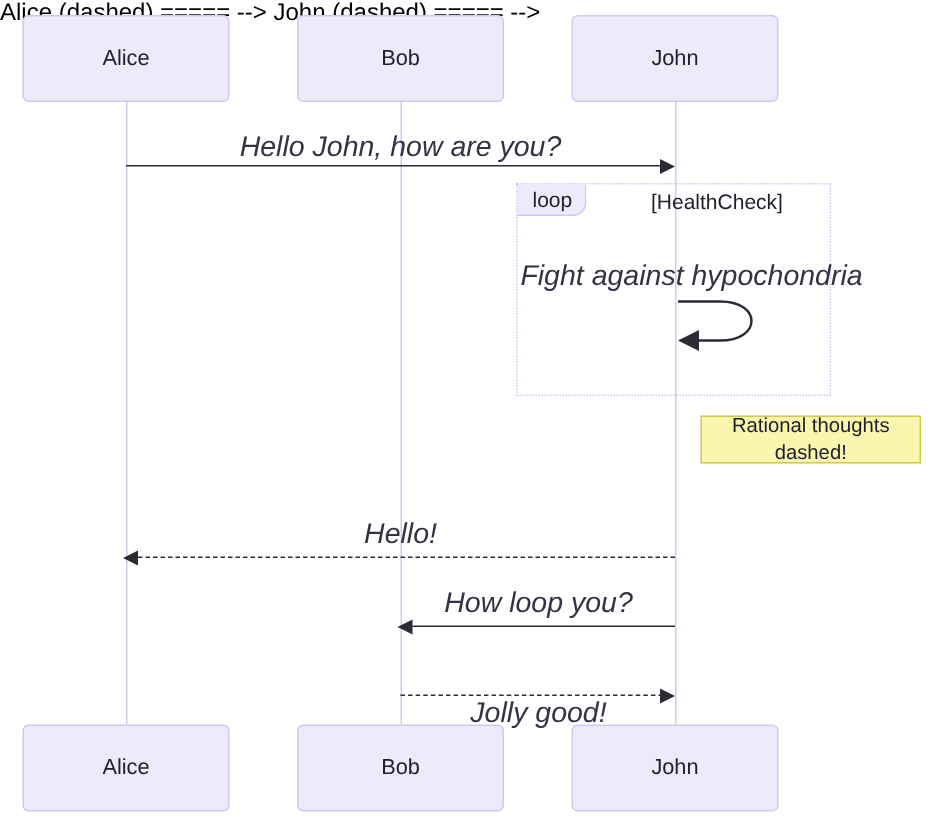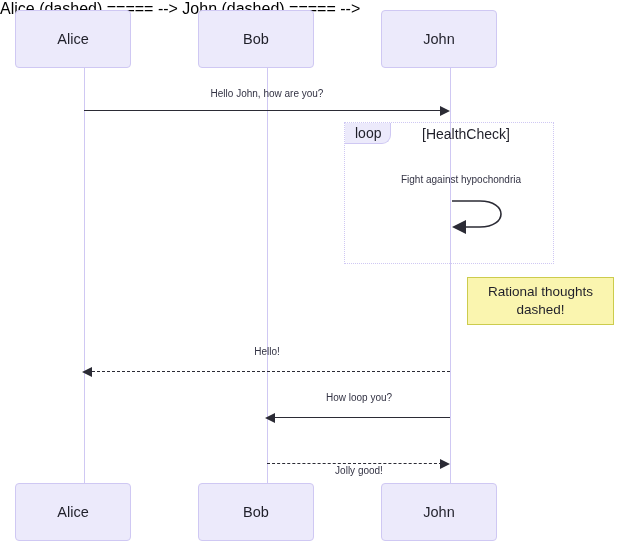--- a/index.html
+++ b/index.html
@@ -13,21 +13,21 @@
   #diagram-canvas {
     position: relative;
     width: 629px;
     height: 556px;
     background: #ffffff;
     overflow: hidden;
   }
   .actor-box {
     position: absolute;
     box-sizing: border-box;
-    width: 116px;
+    width: 138px;
     height: 58px;
     background: #ECEAFB;
     border: 1px solid #CFC8F3;
     border-radius: 4px;
     display: flex;
     align-items: center;
     justify-content: center;
   }
   .actor-label {
     font-family: "Liberation Sans", sans-serif;
@@ -37,26 +37,27 @@
     white-space: nowrap;
   }
   .lifeline {
     position: absolute;
     width: 1px;
     background: #CFC8F3;
   }
   .msg-label {
     position: absolute;
     font-family: "Liberation Sans", sans-serif;
-    font-size: 10px;
+    font-size: 19px;
     color: #333344;
     white-space: nowrap;
     text-align: center;
     transform: translateX(-50%);
     line-height: 1;
+    font-style: italic;
   }
   .msg-line {
     position: absolute;
     height: 0;
     border-top: 1.6px solid #2b2b35;
   }
   .msg-line.dashed {
     border-top: 1.6px dashed #2b2b35;
   }
   .arrow-head {
@@ -150,31 +151,31 @@
   
   <div class="msg-label" style="left:267px; top:89px;">Hello John, how are you?</div>
   <div class="msg-line" style="left:84px; top:110px; width:358px;"></div>
   <div class="arrow-head right" style="left:440px; top:105.5px;"></div>
 
   
   <div class="loop-frame" style="left:344px; top:122px; width:210px; height:142px;"></div>
   <div class="loop-tab" style="left:345px; top:123px; width:46px; height:21px;">
     <span class="loop-tab-label">loop</span>
   </div>
-  <div class="loop-condition" style="left:422px; top:127px;">[HealthCheck]</div>
+  <div class="loop-condition" style="left:434px; top:127px;">[HealthCheck]</div>
 
   
   <div class="msg-label" style="left:461px; top:175px;">Fight against hypochondria</div>
   <svg class="selfloop-svg" width="70" height="40" style="left:450px; top:195px;" viewBox="0 0 70 40">
     <path d="M 2 6 L 30 6 C 58 6 58 32 30 32 L 12 32" fill="none" stroke="#2b2b35" stroke-width="1.6"></path>
     <polygon points="16,25 2,32 16,39" fill="#2b2b35"></polygon>
   </svg>
 
   
-  <div class="note-box" style="left:467px; top:277px; width:147px; height:48px;text-align:center;">
+  <div class="note-box" style="left:467px; top:277px; width:147px; height:32px;text-align:center;">
     <span class="note-text"><span>Rational thoughts</span><br><span>dashed!</span></span>
   </div>
 
    Alice (dashed) ===== --&gt;
   <div class="msg-label" style="left:267px; top:347px;">Hello!</div>
   <div class="msg-line dashed" style="left:92px; top:371px; width:358px;"></div>
   <div class="arrow-head left" style="left:82px; top:366.5px;"></div>
 
   
   <div class="msg-label" style="left:359px; top:393px;">How loop you?</div>

